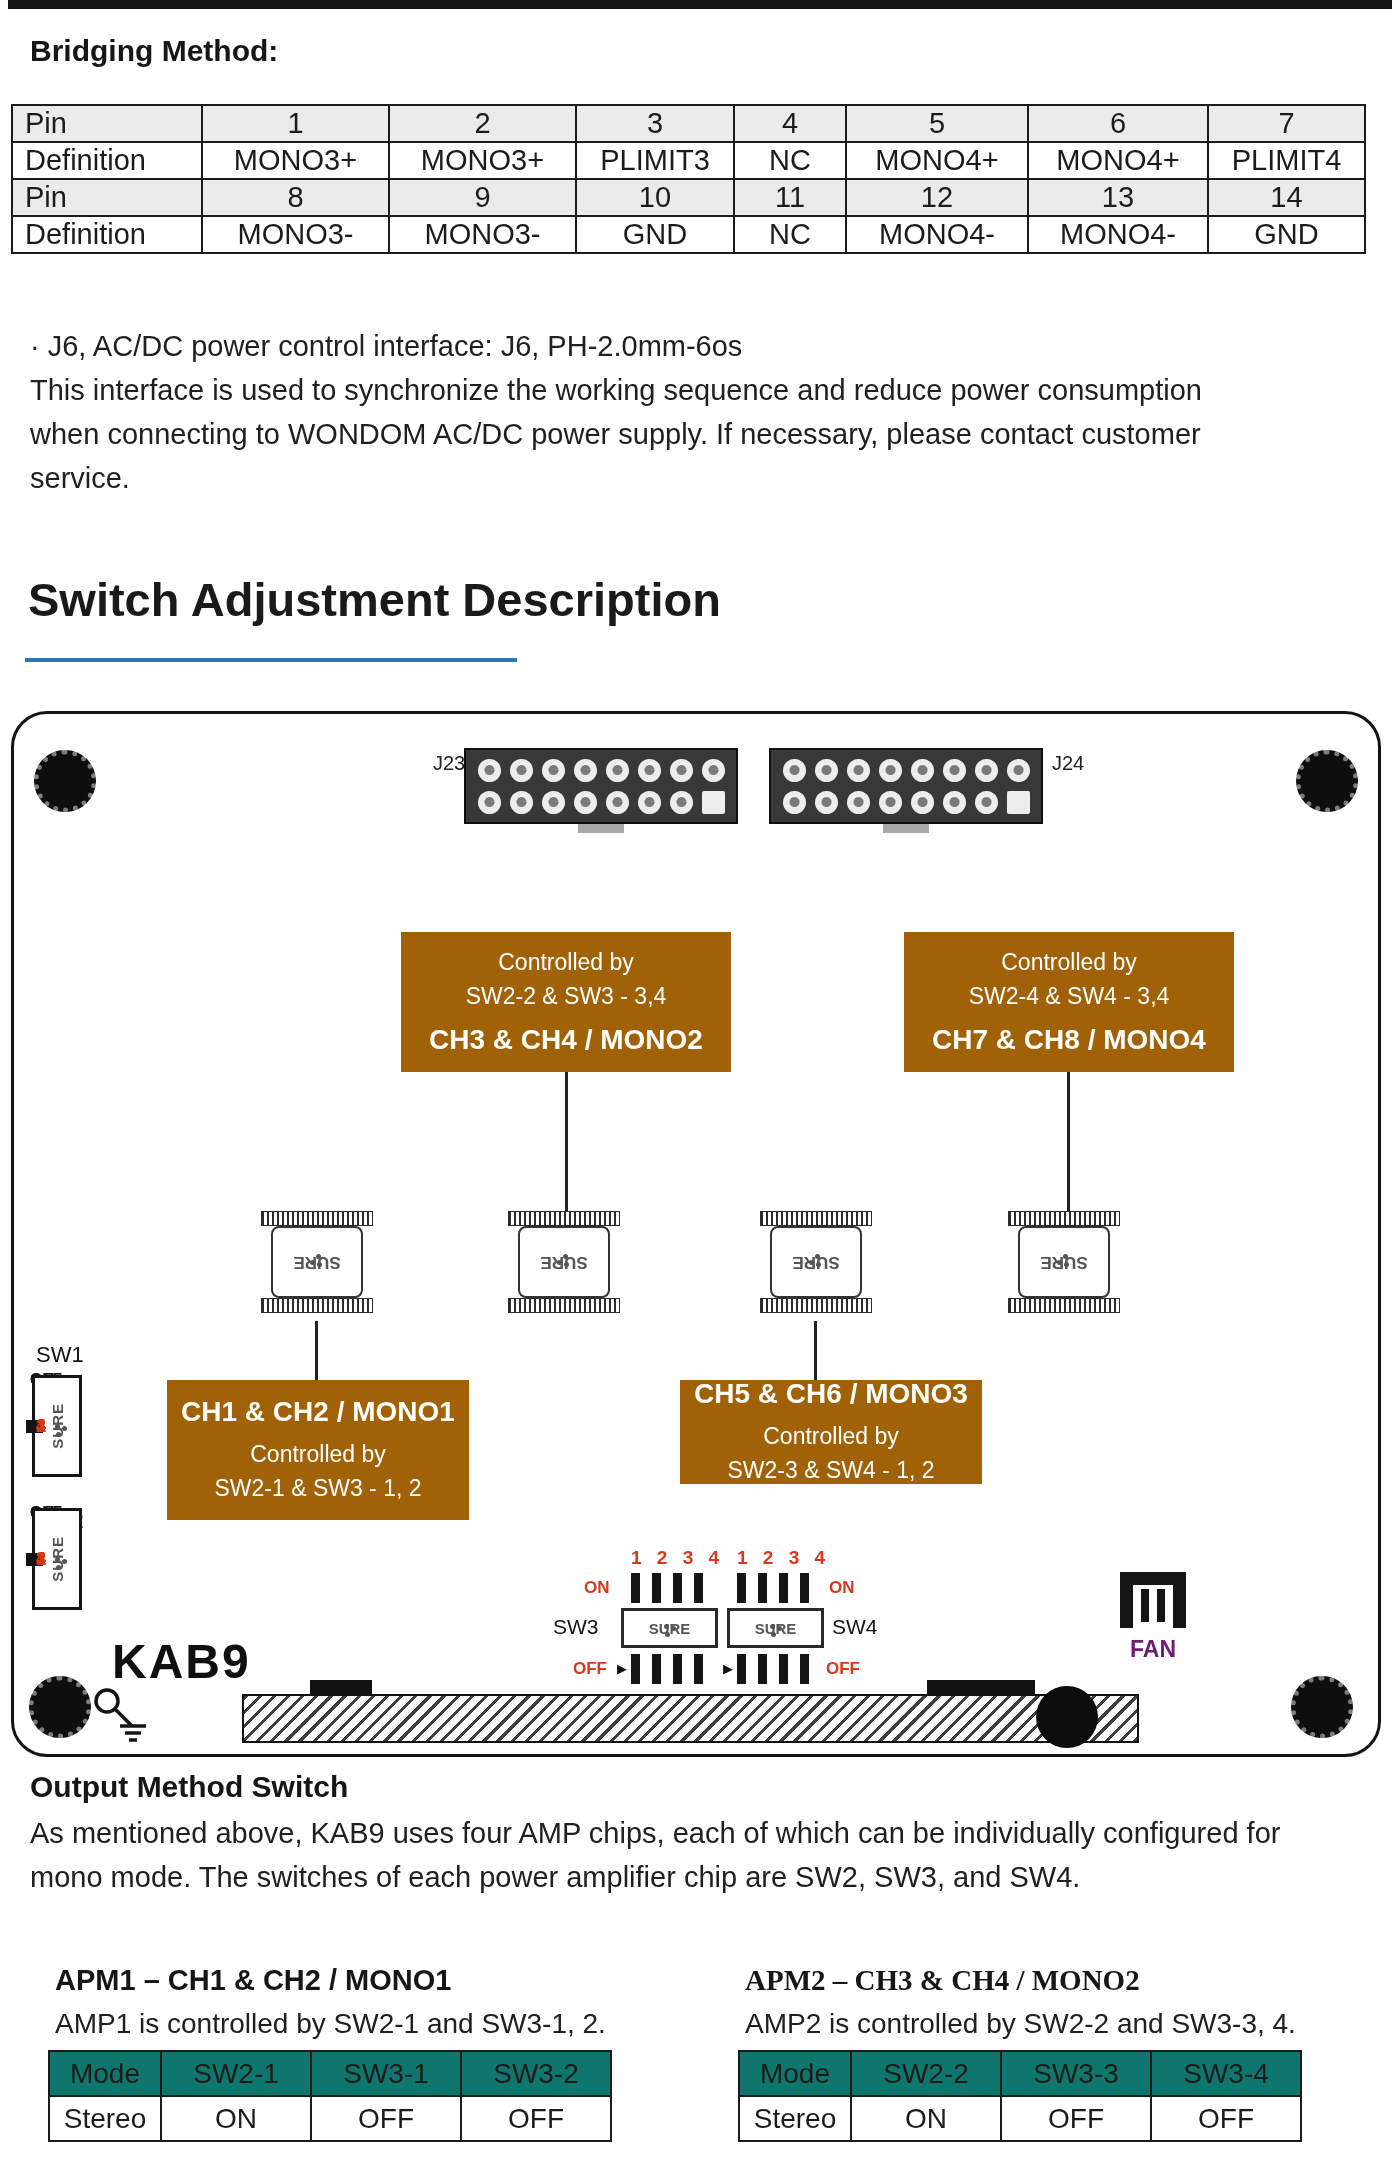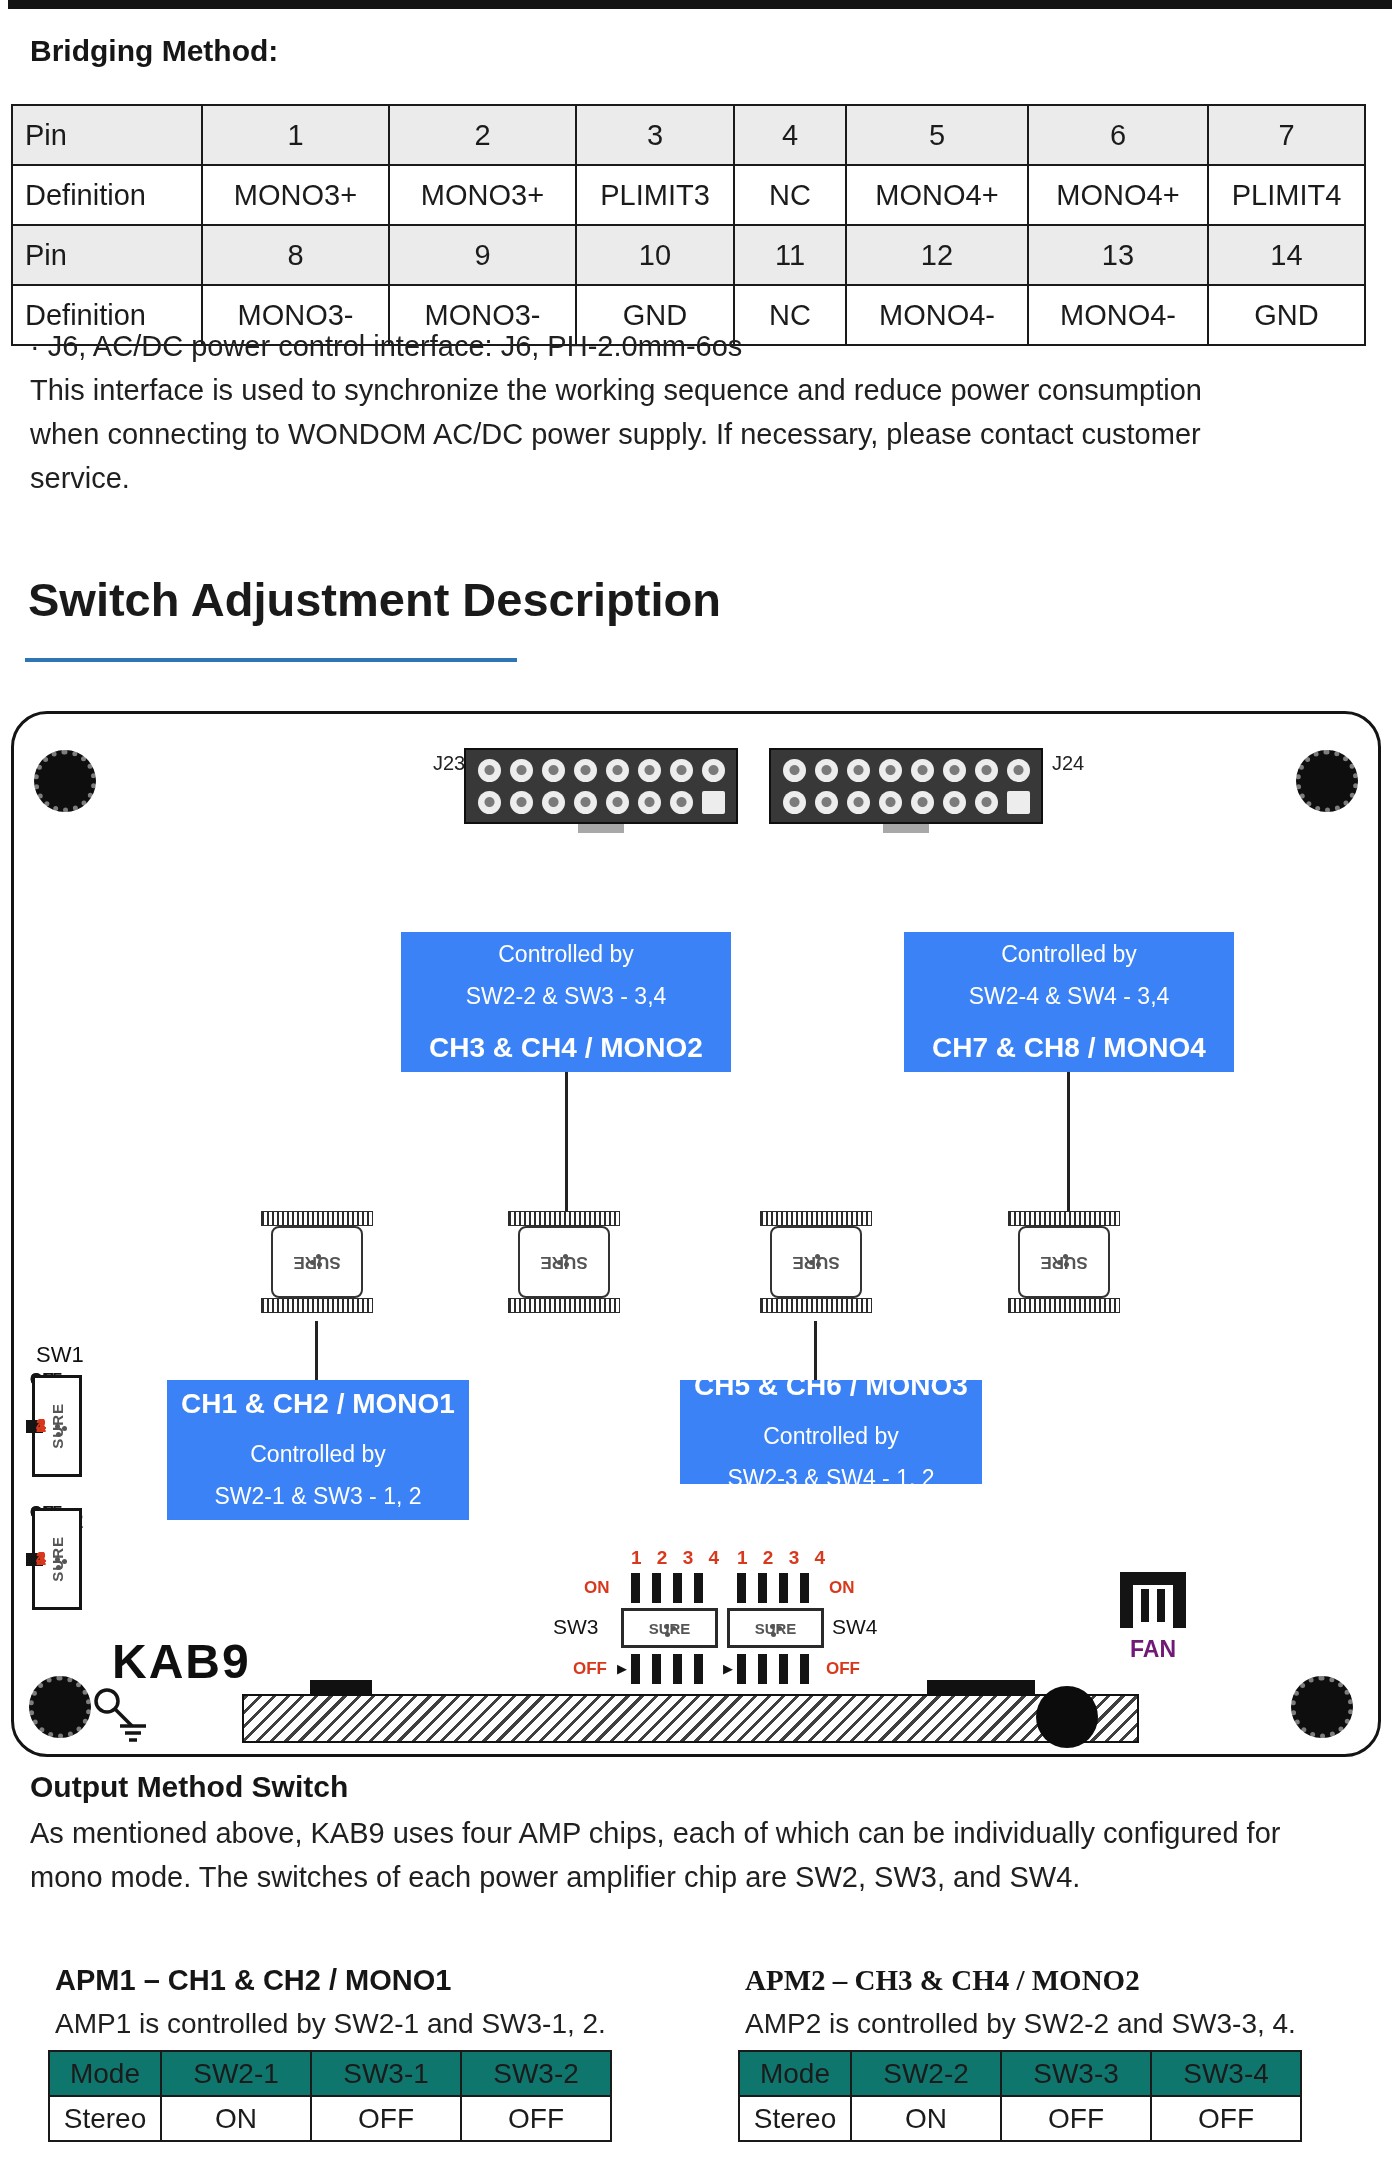--- a/index.html
+++ b/index.html
@@ -6,21 +6,21 @@
   body { background:#fff; }
   .page { position:relative; width:1400px; height:2167px; background:#fff; overflow:hidden;
           font-family:"Liberation Sans", sans-serif; color:#1d1d1d; }
 
   .topbar { position:absolute; left:8px; top:0; width:1384px; height:9px; background:#141414; }
 
   .h-bridging { position:absolute; left:30px; top:34px; font-size:30px; font-weight:700; color:#161616; }
 
   
   .pin-table { position:absolute; left:11px; top:104px; border-collapse:collapse; table-layout:fixed; }
-  .pin-table td { border:2px solid #1a1a1a; height:60px; font-size:29px; text-align:center; color:#1b1b1b; }
+  .pin-table td { border:2px solid #1a1a1a; height:37px; font-size:29px; text-align:center; color:#1b1b1b; }
   .pin-table td.h { text-align:left; padding-left:12px; }
   .pin-table tr.gray td { background:#ebebeb; }
 
   .j6 { position:absolute; left:30px; top:324px; width:1245px; font-size:29px; line-height:1.52; color:#202020; }
 
   .sec-title { position:absolute; left:28px; top:572px; font-size:47px; font-weight:700; color:#1a1a1a; }
   .sec-rule { position:absolute; left:25px; top:658px; width:492px; height:4px; }
 
   
   .board { position:absolute; left:11px; top:711px; width:1370px; height:1046px;
@@ -33,22 +33,22 @@
 
   .conn-label { font-size:20px; color:#222; }
   .conn { width:274px; height:76px; background:#383838; border:2px solid #0f0f0f;
           display:grid; grid-template-columns:repeat(8,1fr); grid-template-rows:1fr 1fr;
           align-items:center; justify-items:center; padding:4px 7px; }
   .conn i { position:static; display:block; width:23px; height:23px; border-radius:50%;
             background:radial-gradient(circle at 50% 48%, #7a7a7a 0 4.5px, #ededed 5.5px); }
   .conn i.square { border-radius:2px; background:#ededed; }
   .conn-tab { width:46px; height:9px; background:#a8a8a8; }
 
-  .ctrl { background:#3b82f6; color:#fff; display:flex; flex-direction:column; align-items:center;
-          justify-content:center; gap:12px; text-align:center; }
+  .ctrl { background:#a16207; color:#fff; display:flex; flex-direction:column; align-items:center;
+          justify-content:center; gap:4px; text-align:center; }
   .ctrl .sm { position:static; font-size:23px; line-height:1.3; }
   .ctrl .lg { position:static; font-size:28px; font-weight:700; }
   .ctrl.top-style .lg { margin-top:8px; }
   .ctrl.bot-style .lg { margin-bottom:8px; }
 
   .vline { width:3px; background:#222; }
 
   .chip { width:112px; display:flex; flex-direction:column; align-items:center; }
   .chip-pins { position:static; width:112px; height:15px;
                background:repeating-linear-gradient(90deg, #2c2c2c 0 2px, #fff 2px 5px);

